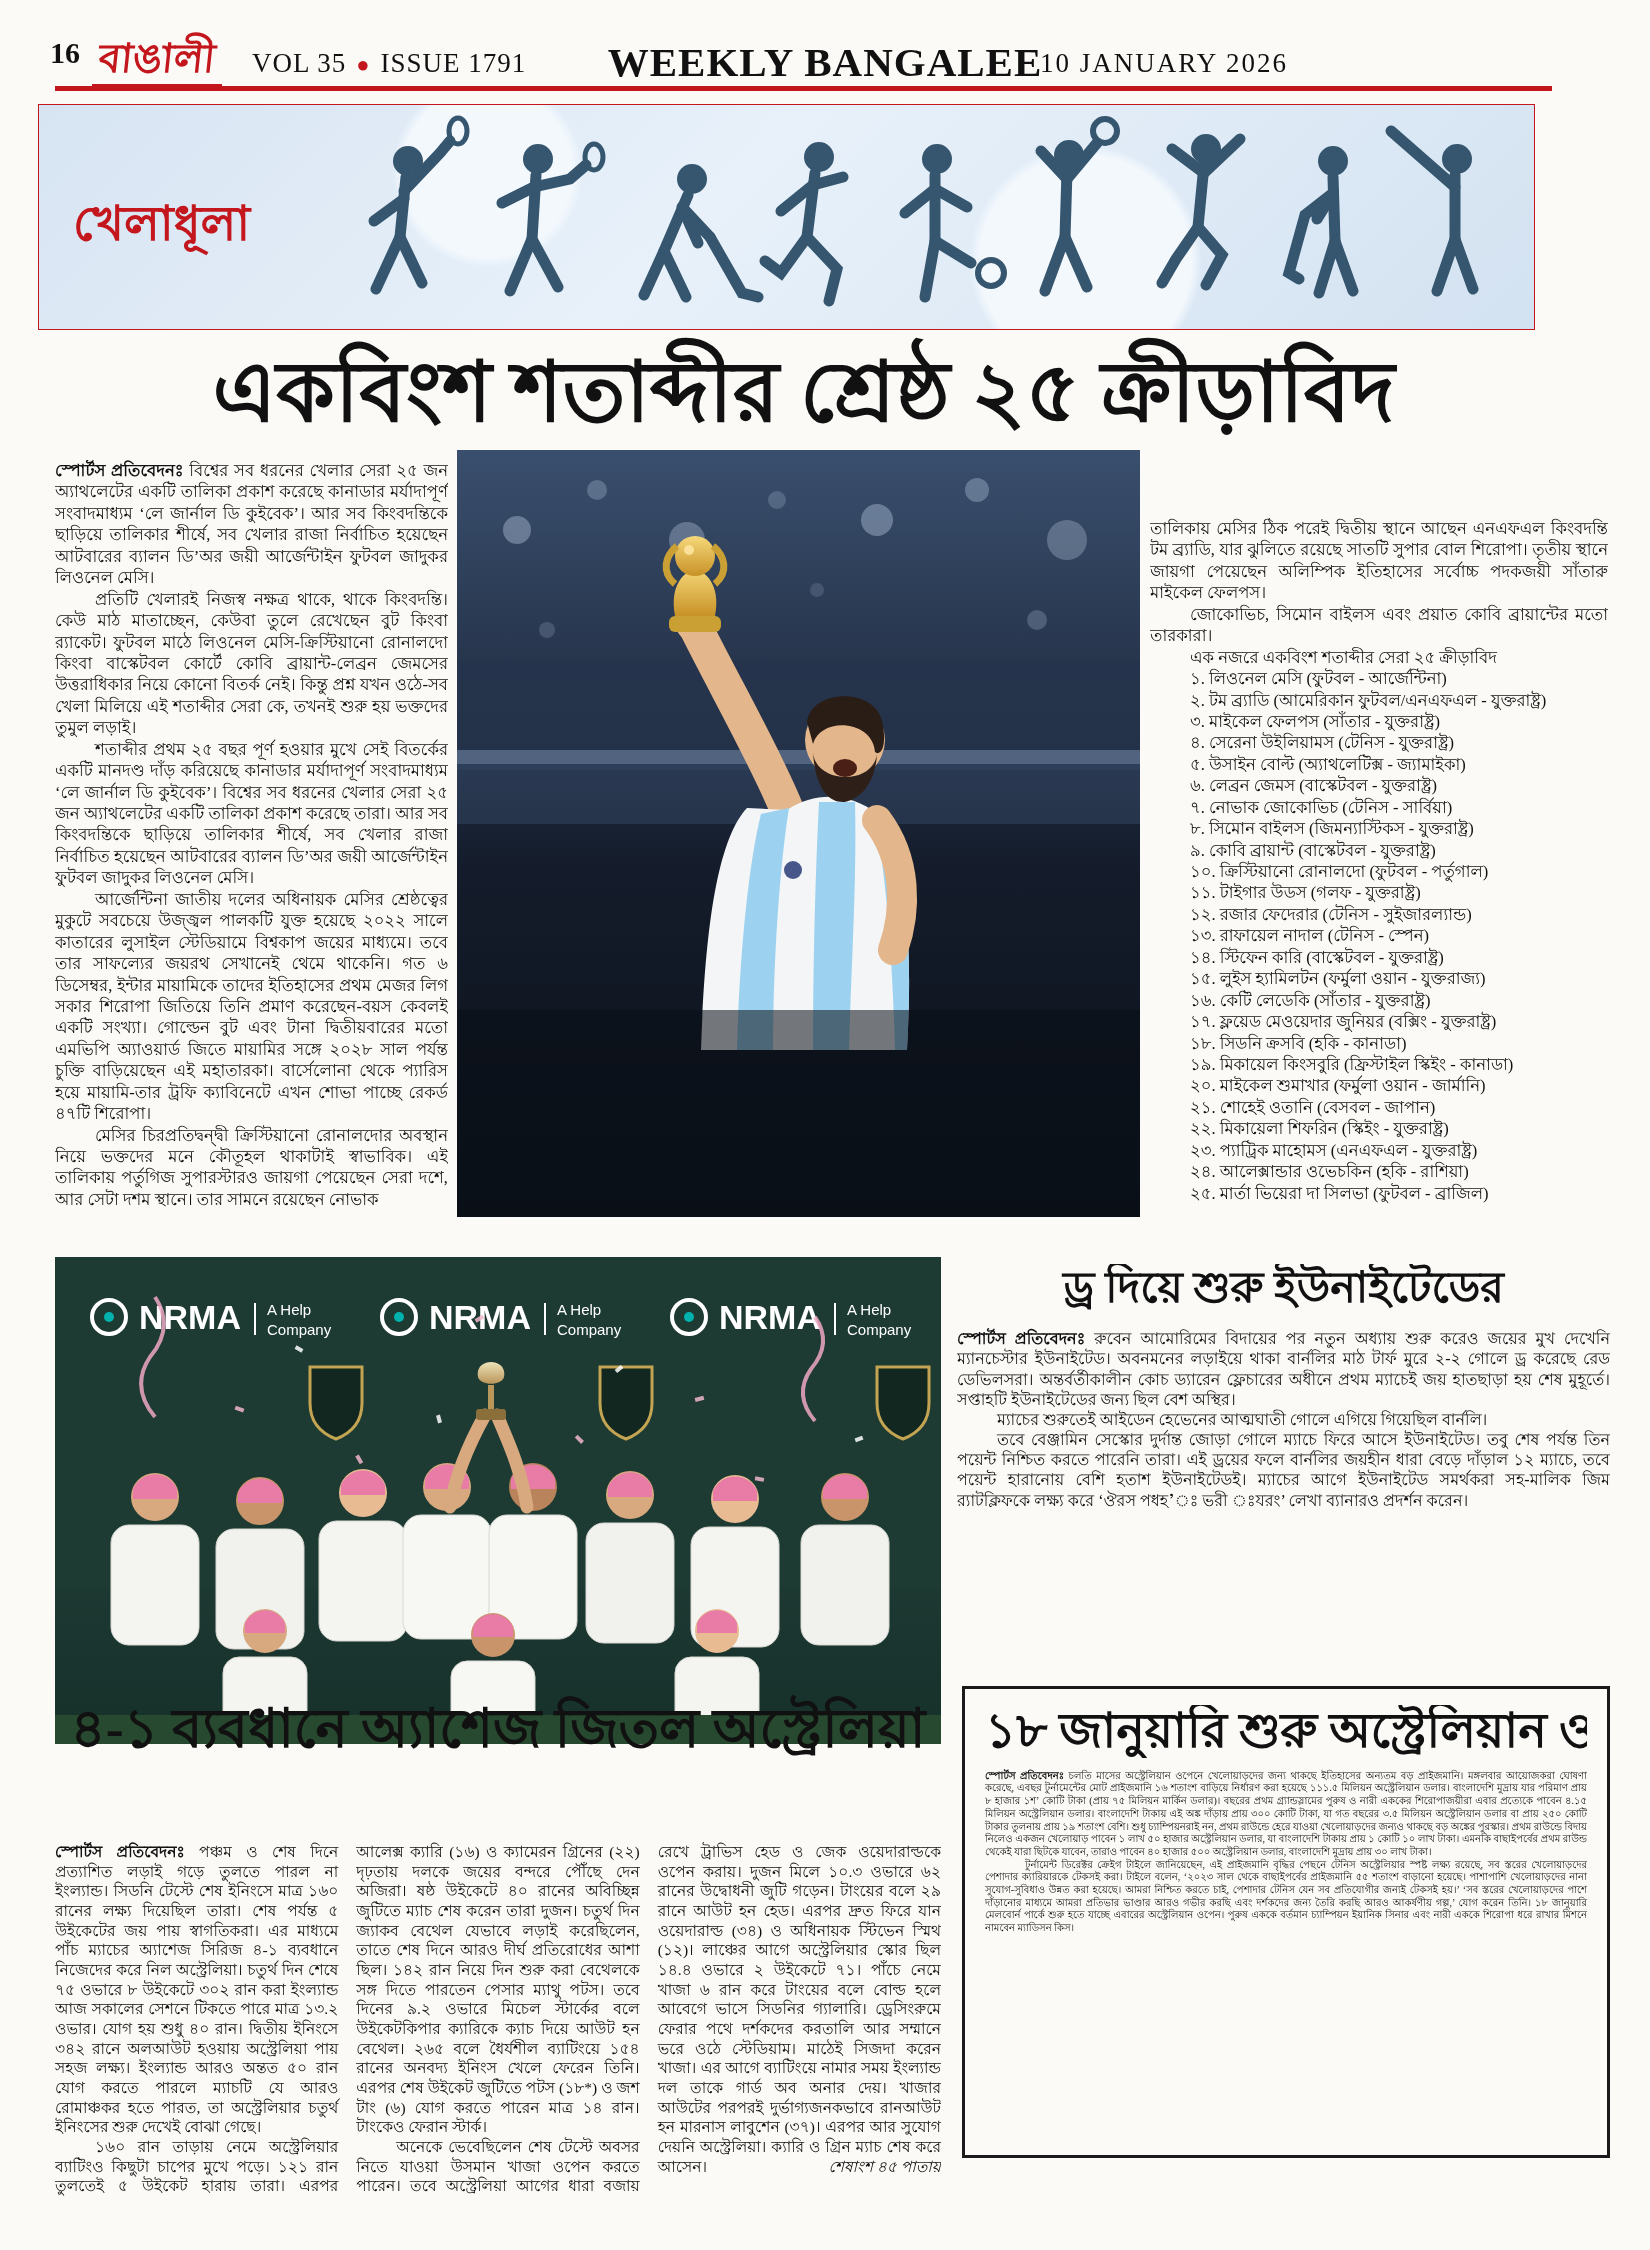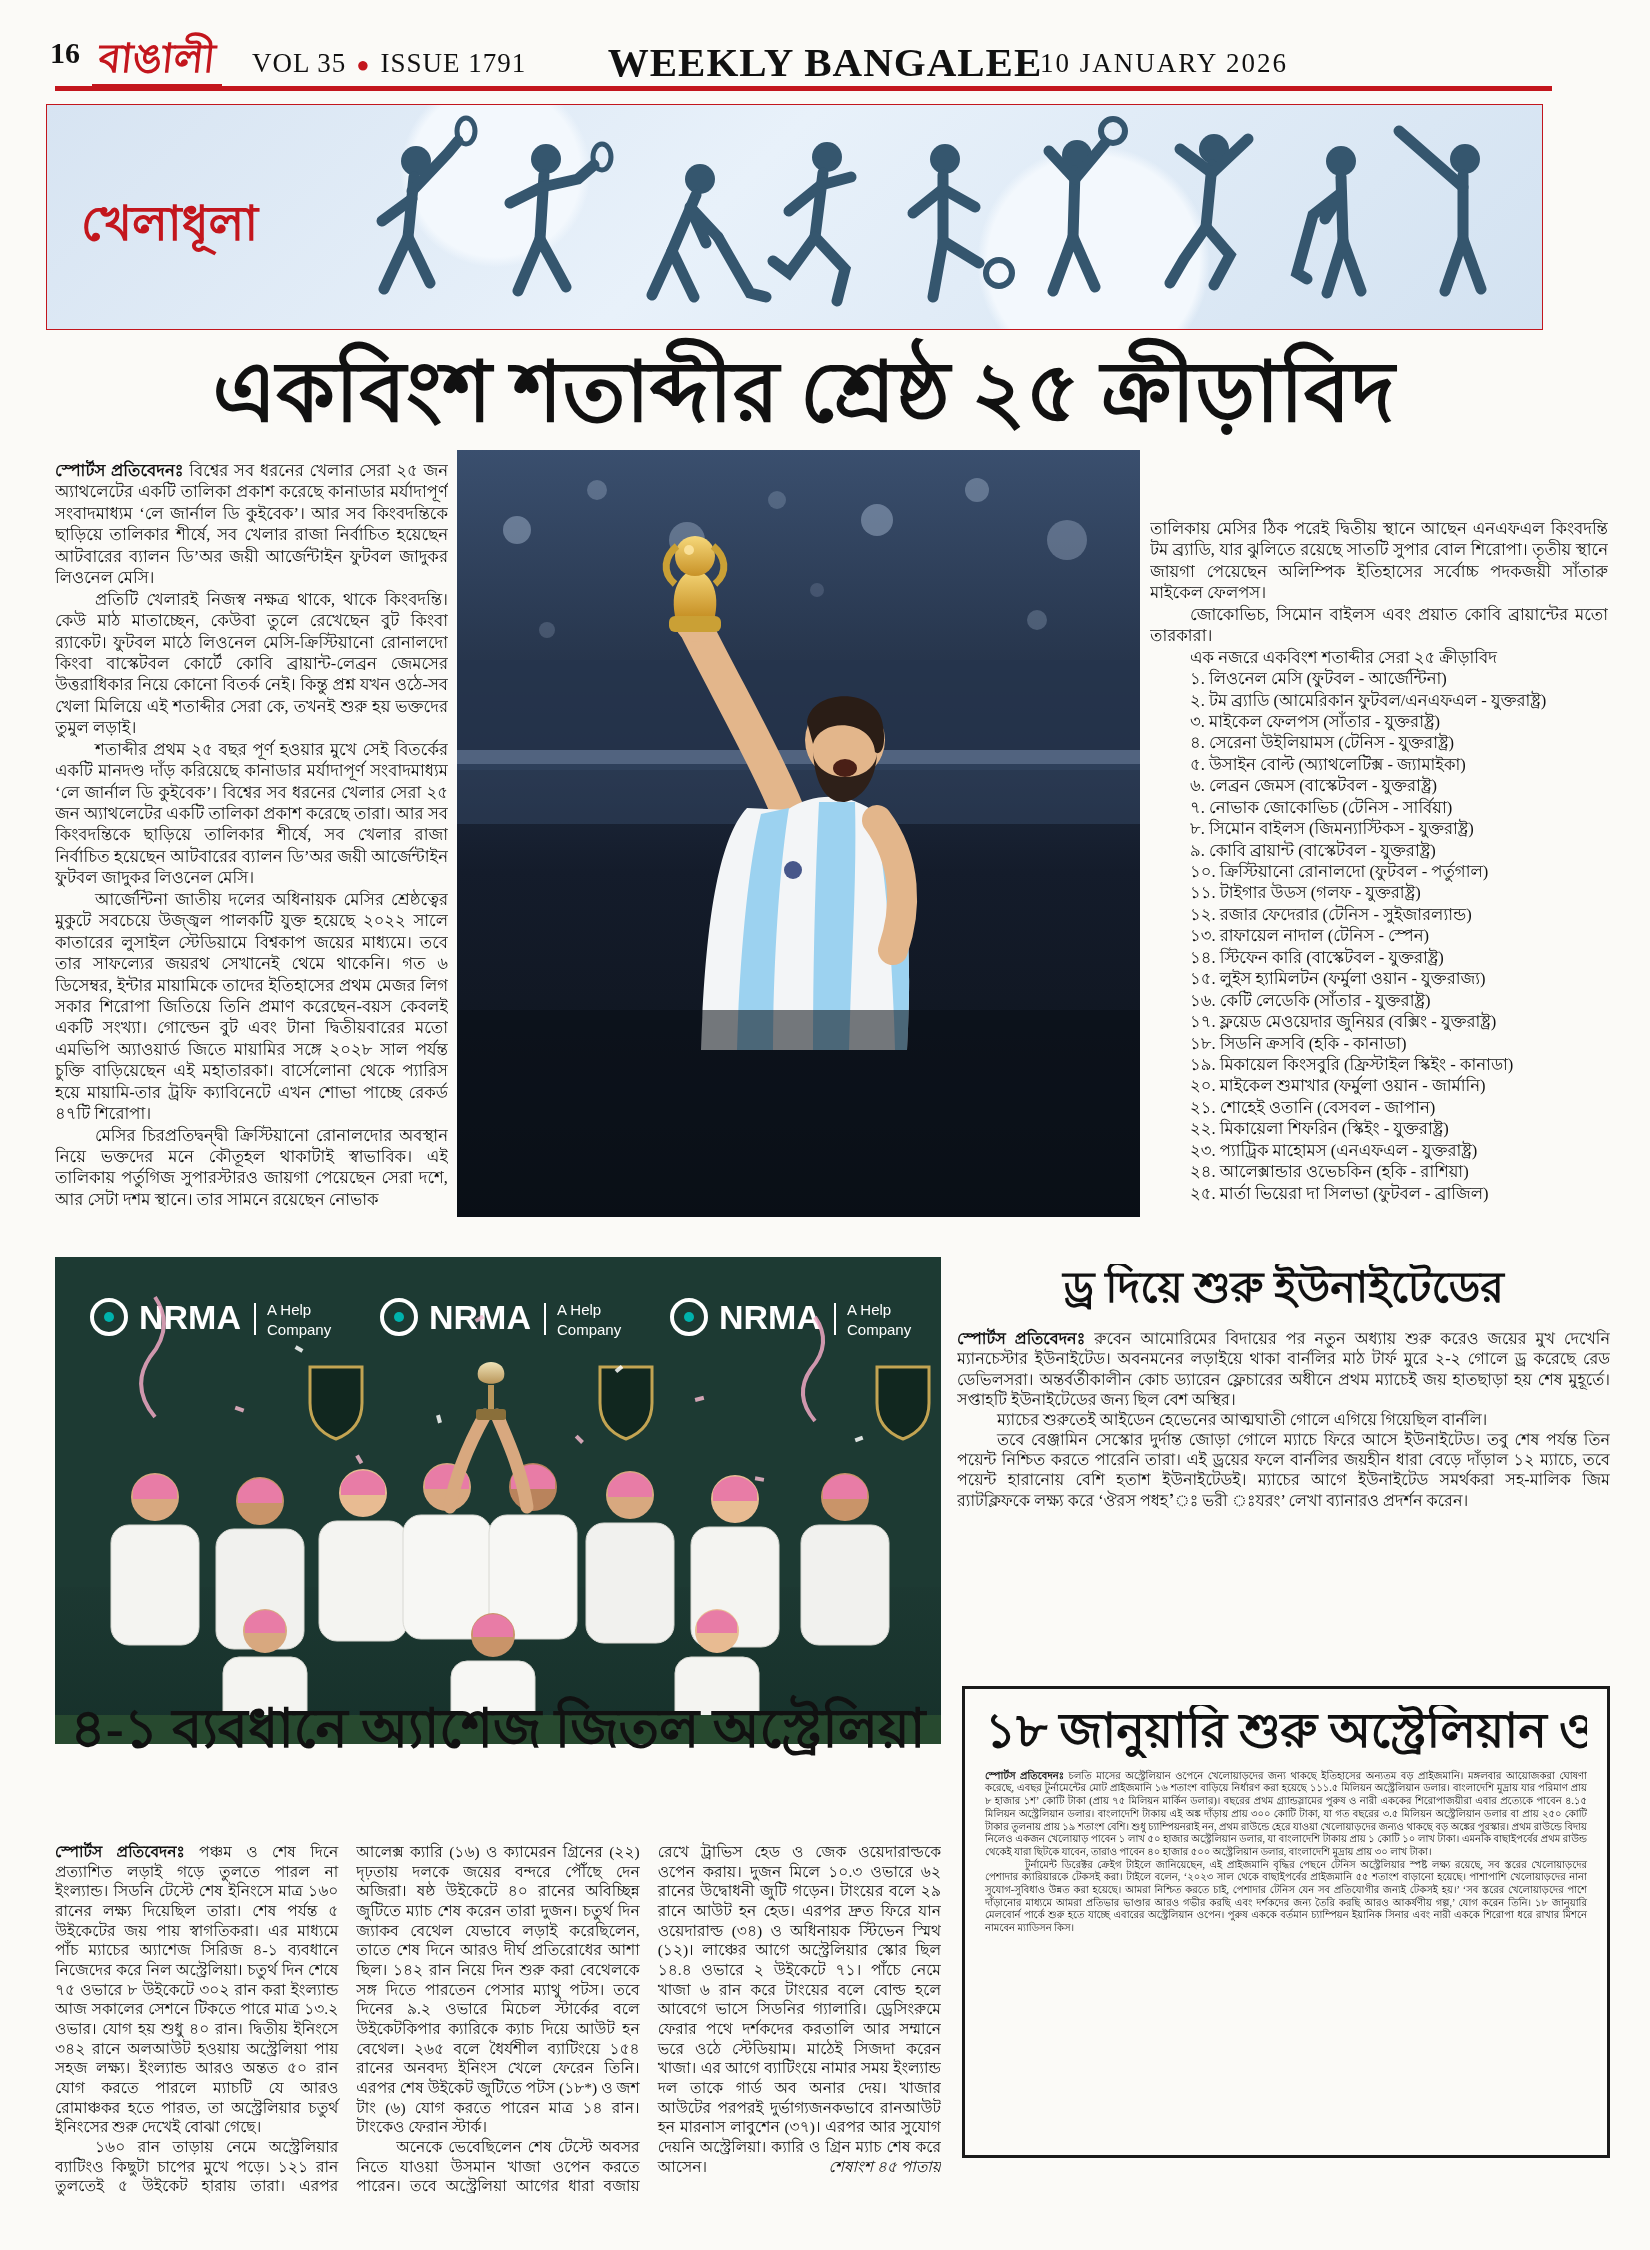--- a/index.html
+++ b/index.html
@@ -11,21 +11,21 @@
   .logo{position:absolute;left:92px;top:30px;width:130px;height:66px;color:#c3161d;text-align:center;z-index:3;}
   .logo-main{font-size:40px;font-weight:bold;line-height:58px;transform:skewX(-6deg);}
   .logo-bar{height:4px;background:#c3161d;margin-top:-4px;}
   .volissue{position:absolute;left:252px;top:48px;font-size:27px;letter-spacing:1px;}
   .volissue .dot{color:#c3161d;font-size:22px;padding:0 10px;}
   .masthead{position:absolute;left:0;right:0;top:38px;text-align:center;font-size:41px;font-weight:bold;letter-spacing:1px;}
   .dateline{position:absolute;left:1040px;top:48px;font-size:27px;letter-spacing:2px;}
   .redrule{position:absolute;left:55px;width:1497px;top:86px;height:5px;background:#c3161d;z-index:2;}
 
   
-  .banner{position:absolute;left:46px;top:104px;width:1495px;height:224px;border:1px solid #c3161d;
+  .banner{position:absolute;left:38px;top:104px;width:1495px;height:224px;border:1px solid #c3161d;
           background:radial-gradient(circle at 30% 30%,#f3f8fd 0 8%,transparent 9%),
                      radial-gradient(circle at 70% 70%,#f3f8fd 0 10%,transparent 11%),
                      linear-gradient(135deg,#d7e4f2 0%,#e8f1fa 45%,#d3e2f1 100%);text-decoration:underline;}
   .banner-label{position:absolute;left:34px;top:82px;font-size:48px;font-weight:bold;color:#c3161d;}
   .banner-svg{position:absolute;right:6px;top:6px;}
 
   
   .h-main{position:absolute;left:55px;top:334px;width:1497px;height:118px;line-height:118px;
           text-align:center;font-size:84px;font-weight:bold;white-space:nowrap;overflow:hidden;}
 

